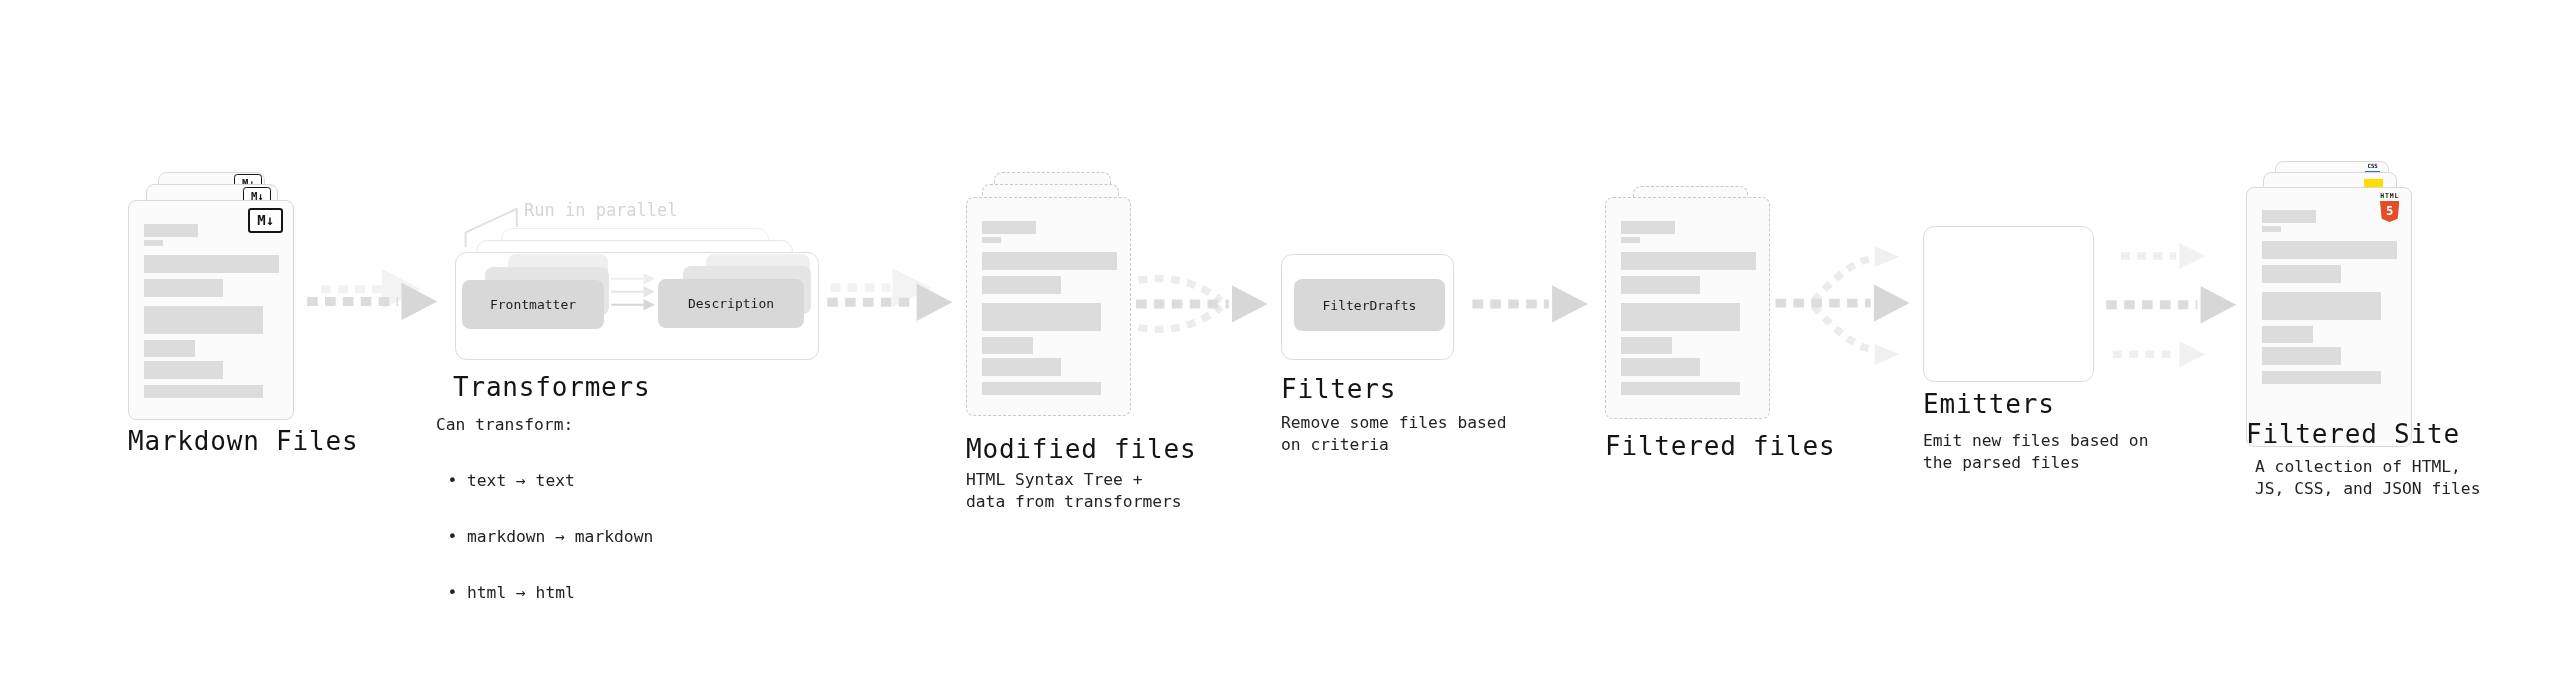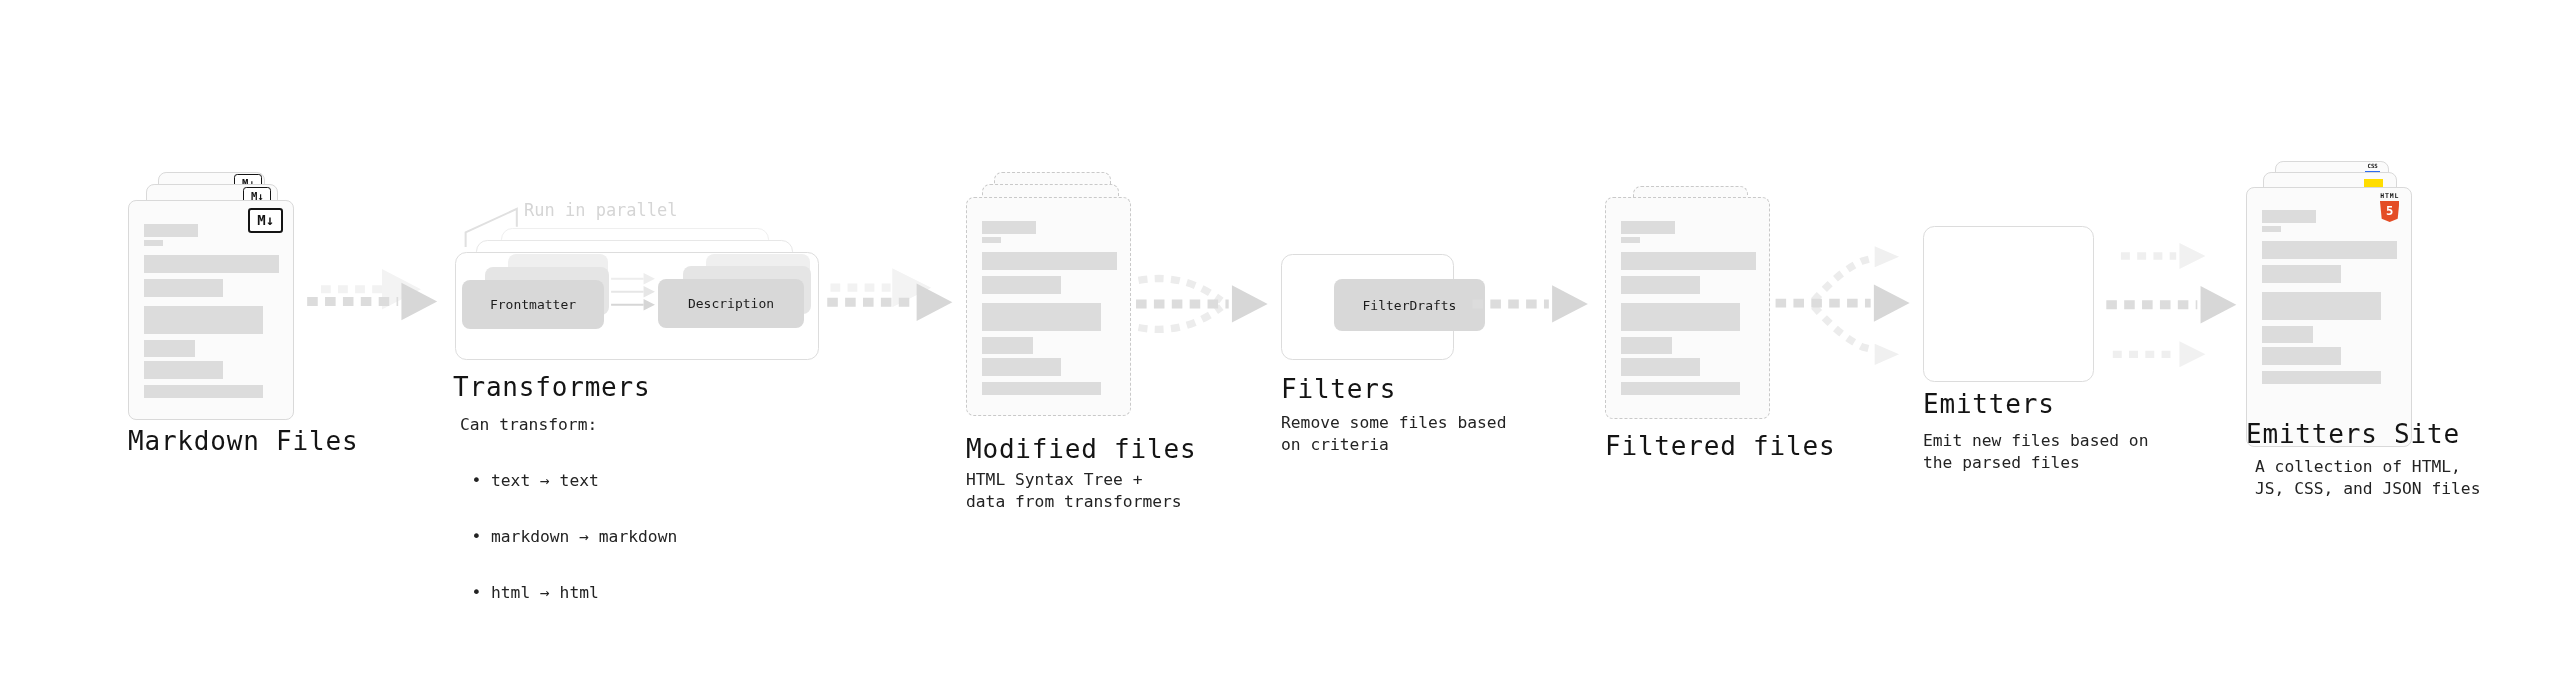--- a/index.html
+++ b/index.html
@@ -97,21 +97,21 @@
 
   <div class="pill ghost3" style="left:508px;top:254px;width:100px;height:41px;"></div>
   <div class="pill ghost2" style="left:485px;top:267px;width:124px;height:48px;"></div>
   <div class="pill" style="left:462px;top:280px;width:142px;height:49px;">Frontmatter</div>
 
   <div class="pill ghost3" style="left:706px;top:254px;width:104px;height:41px;"></div>
   <div class="pill ghost2" style="left:683px;top:266px;width:128px;height:48px;"></div>
   <div class="pill" style="left:658px;top:279px;width:146px;height:49px;">Description</div>
 
   <div class="stage-title" style="left:453px;top:372px;">Transformers</div>
-  <div class="stage-desc" style="left:460px;top:414px;">
+  <div class="stage-desc" style="left:436px;top:414px;">
     <div>Can transform:</div>
     <div class="indent">• text → text</div>
     <div class="indent">• markdown → markdown</div>
     <div class="indent">• html → html</div>
   </div>
 
   <div class="file-card dashed" style="left:994px;top:172px;width:117px;height:57px;"></div>
   <div class="file-card dashed" style="left:982px;top:184px;width:137px;height:57px;"></div>
   <div class="file-card dashed" style="left:966px;top:197px;width:165px;height:219px;">
     <div class="bars">
@@ -125,21 +125,21 @@
         <div class="bar" style="width: 119px; height: 13px; margin-bottom: 0px;"></div>
       </div>
   </div>
   <div class="stage-title" style="left:966px;top:434px;">Modified files</div>
   <div class="stage-desc" style="left:966px;top:469px;">
     <div>HTML Syntax Tree +</div>
     <div>data from transformers</div>
   </div>
 
   <div class="panel" style="left:1281px;top:254px;width:173px;height:106px;"></div>
-  <div class="pill" style="left:1294px;top:279px;width:151px;height:52px;margin-left:40px;">FilterDrafts</div>
+  <div class="pill" style="left:1294px;top:279px;width:151px;height:52px;">FilterDrafts</div>
   <div class="stage-title" style="left:1281px;top:374px;">Filters</div>
   <div class="stage-desc" style="left:1281px;top:412px;">
     <div>Remove some files based</div>
     <div>on criteria</div>
   </div>
 
   <div class="file-card dashed" style="left:1633px;top:186px;width:115px;height:49px;"></div>
   <div class="file-card dashed" style="left:1605px;top:197px;width:165px;height:222px;">
     <div class="bars">
         <div class="bar" style="width: 54px; height: 13px; margin-bottom: 3.3px;"></div>
@@ -181,21 +181,21 @@
         <div class="bar" style="width: 54px; height: 13px; margin-bottom: 3.3px;"></div>
         <div class="bar" style="width: 19.5px; height: 5.7px; margin-bottom: 9px;"></div>
         <div class="bar" style="width: 135px; height: 18px; margin-bottom: 6.5px;"></div>
         <div class="bar" style="width: 79px; height: 18px; margin-bottom: 8.1px;"></div>
         <div class="bar" style="width: 119px; height: 28.4px; margin-bottom: 6.5px;"></div>
         <div class="bar" style="width: 51px; height: 16.3px; margin-bottom: 4.1px;"></div>
         <div class="bar" style="width: 79px; height: 18px; margin-bottom: 6.5px;"></div>
         <div class="bar" style="width: 119px; height: 13px; margin-bottom: 0px;"></div>
       </div>
   </div>
-  <div class="stage-title" style="left:2246px;top:419px;">Emitters Site</div>
+  <div class="stage-title" style="left:2246px;top:419px;">Filtered Site</div>
   <div class="stage-desc" style="left:2246px;top:456px;margin-left:9px;">
     <div>A collection of HTML,</div>
     <div>JS, CSS, and JSON files</div>
   </div>
 
   <svg class="arrows" width="2576" height="681" viewBox="0 0 3170 838">
 
     <g>
       <line x1="395" y1="356" x2="470" y2="356" stroke="#f2f2f2" stroke-width="10" stroke-dasharray="12 9"></line>
       <polygon points="470,331 518,356 470,381" fill="#f3f3f3"></polygon>

